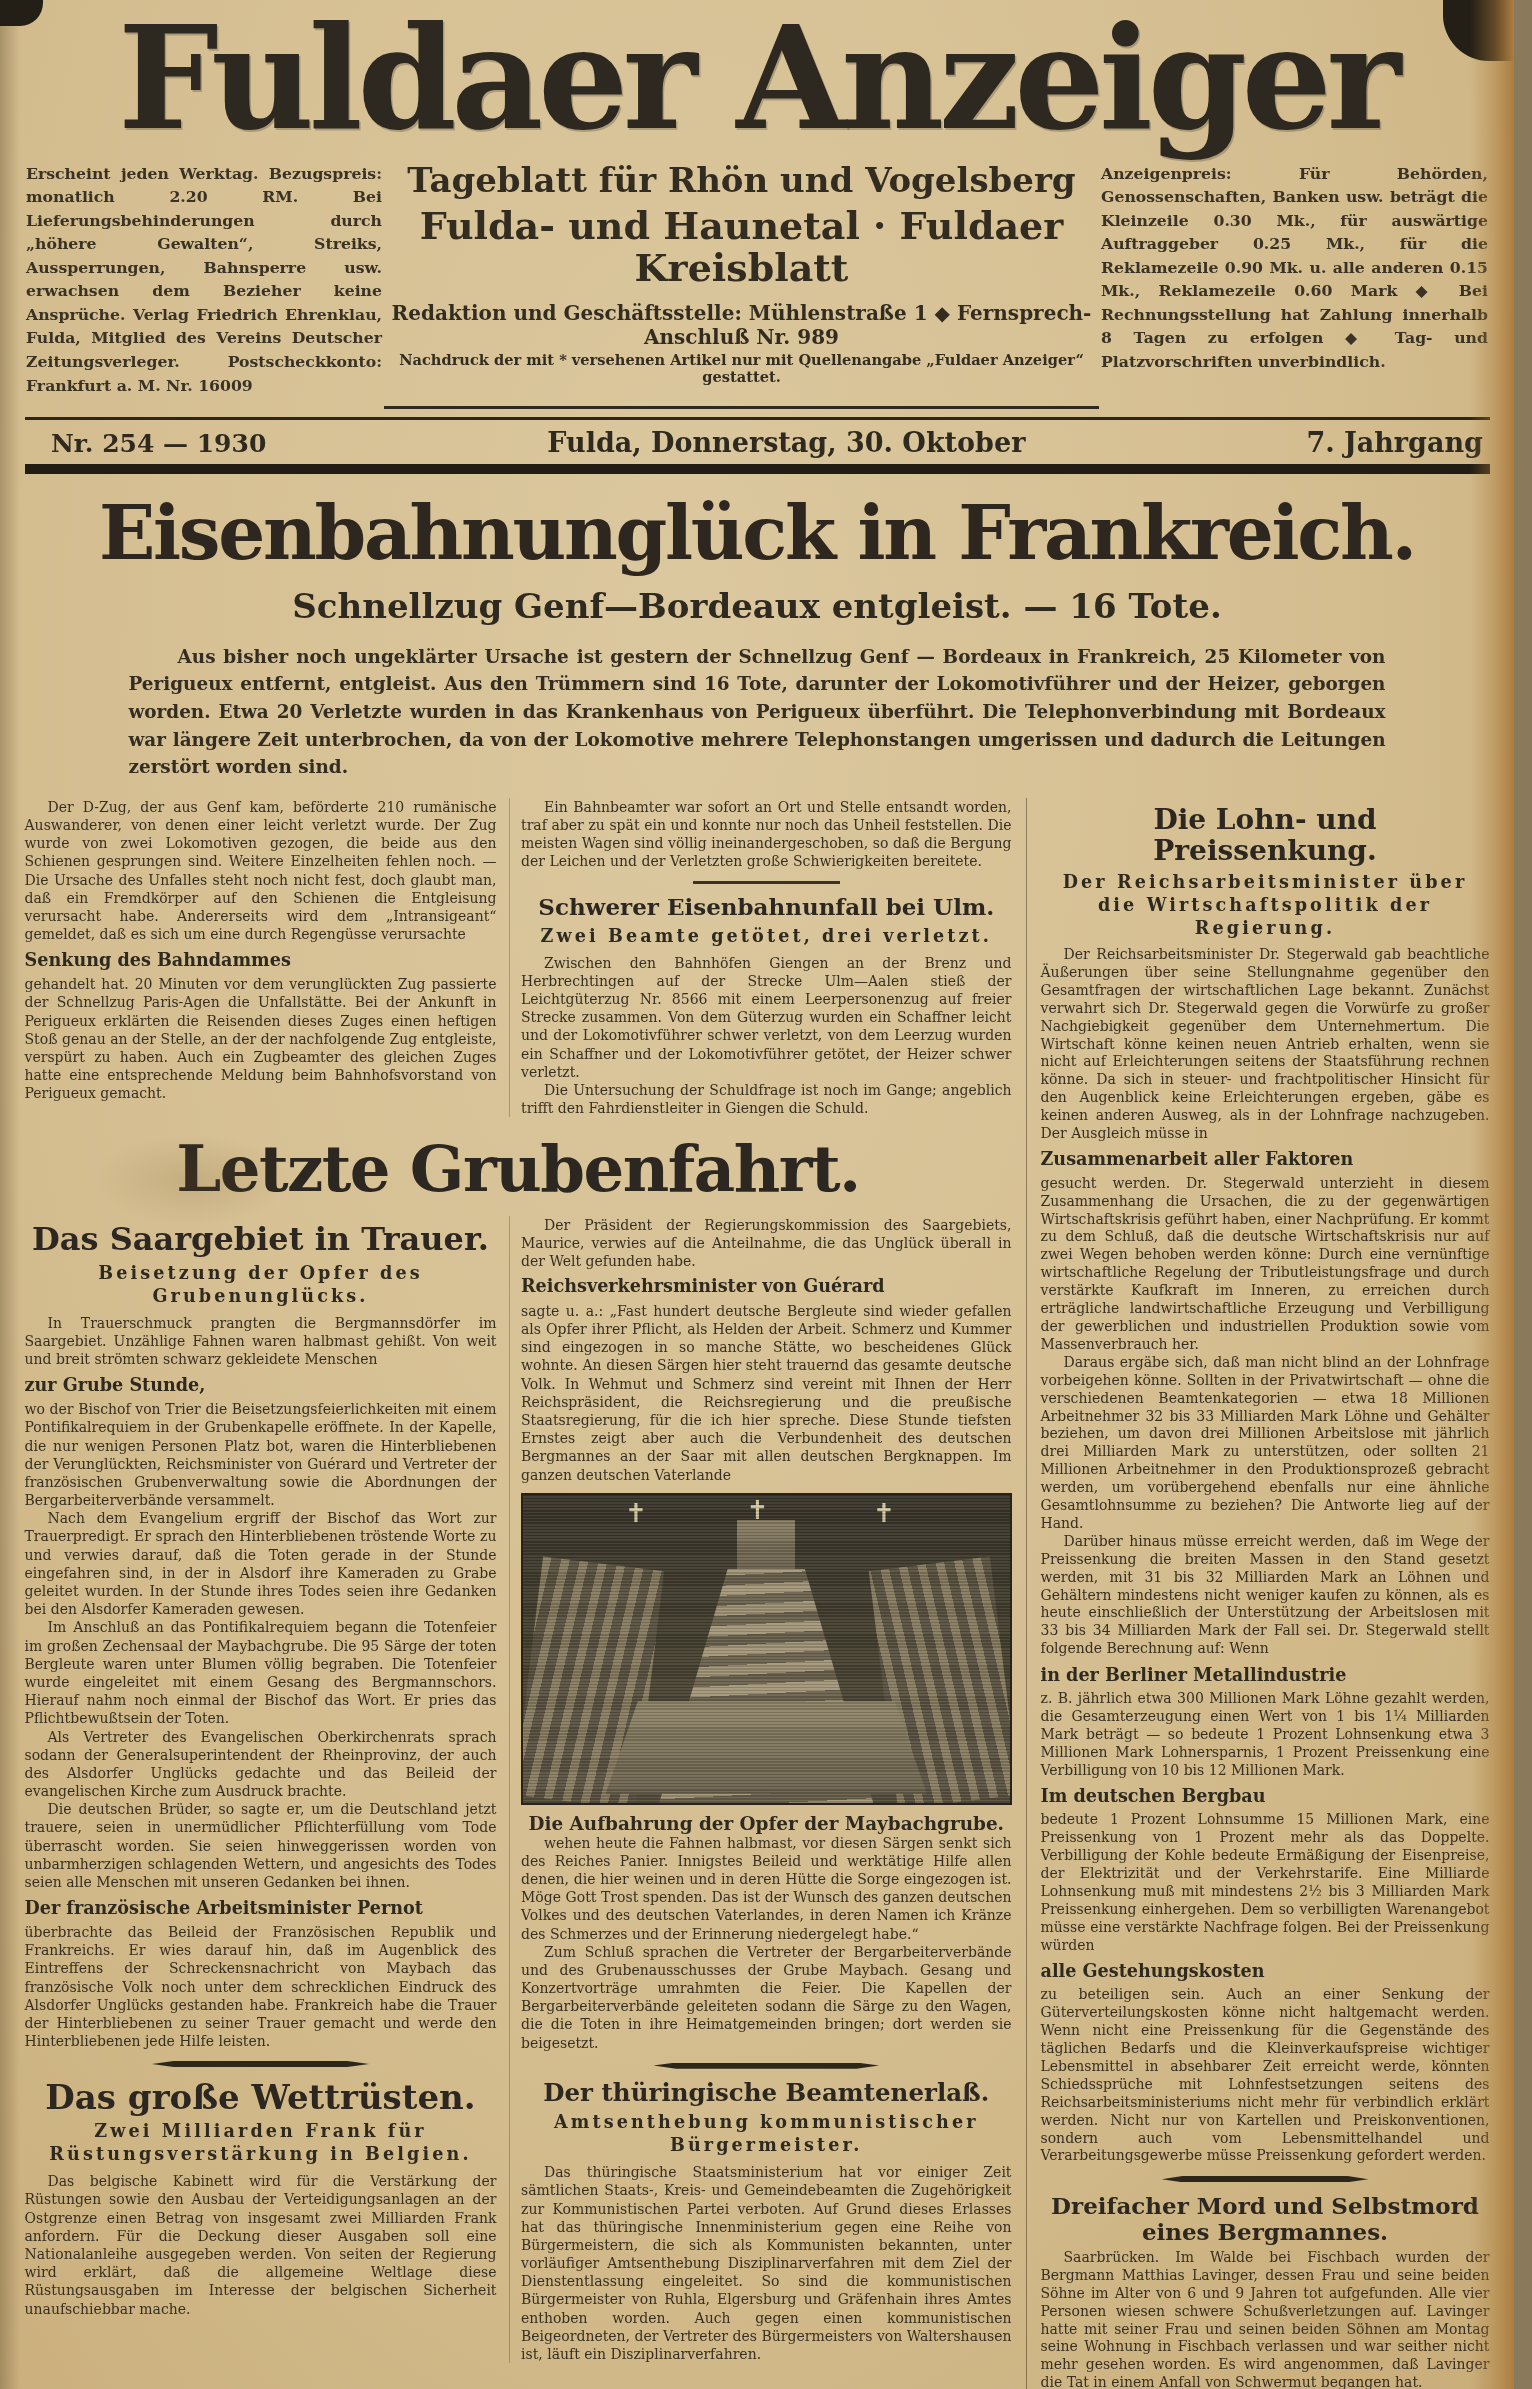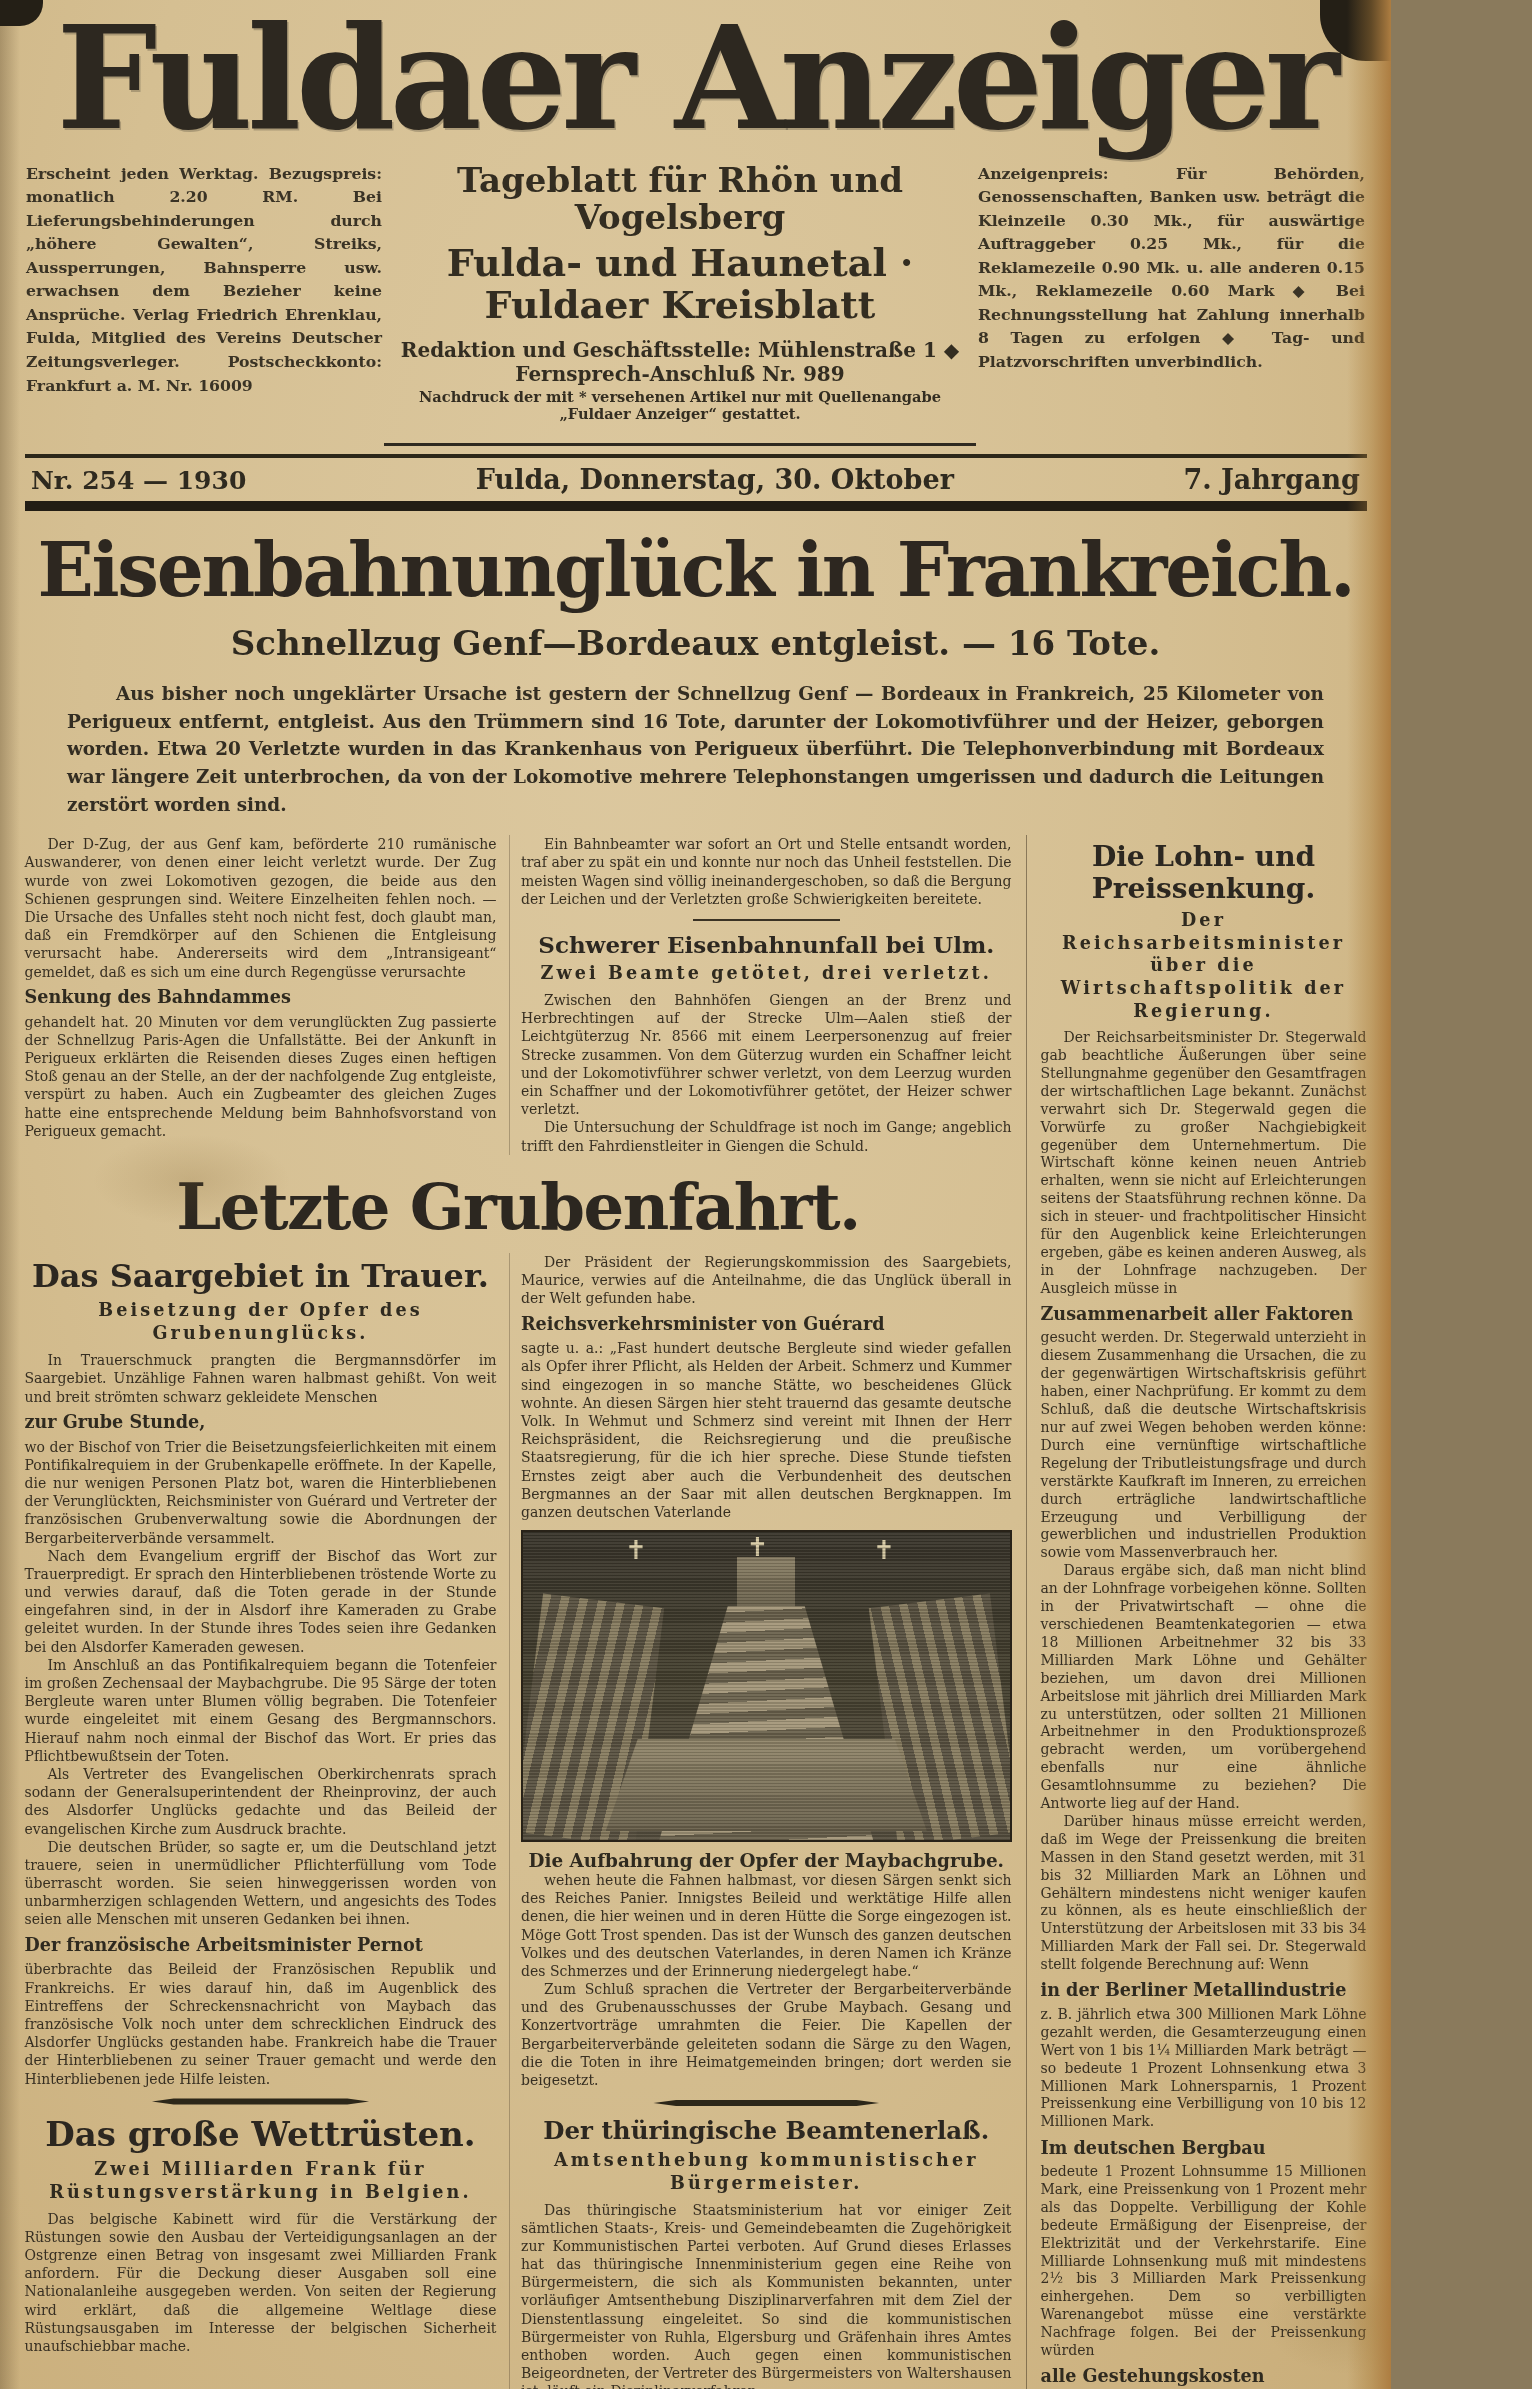--- a/index.html
+++ b/index.html
@@ -1,17 +1,17 @@
 <!DOCTYPE html>
 <html lang="de" style="font-size:12.3px"><head>
 <meta charset="utf-8">
 <style>
   html,body{margin:0;padding:0;background:#8a7a5c;}
   .page{
-    position:relative;width:1391px;height:2389px;overflow:hidden;
+    position:relative;width:1514px;height:2389px;overflow:hidden;
     background:radial-gradient(ellipse at 45% 28%, #dcc89f 0%, #d5bf92 50%, #c9ad79 100%);
     color:#352e22;font-family:"DejaVu Serif","Liberation Serif",serif;
   }
   .page::after{content:"";position:absolute;top:0;right:0;width:44px;height:100%;
     background:linear-gradient(90deg, rgba(170,124,58,0) 0%, rgba(170,124,58,.45) 55%, #b8judges 100%, #b08042 100%);
     background:linear-gradient(90deg, rgba(170,124,58,0) 0%, rgba(170,124,58,.45) 55%, #ad7d41 100%);
     pointer-events:none;}
   .page::before{content:"";position:absolute;top:0;left:0;width:20px;height:100%;
     background:linear-gradient(90deg, rgba(90,70,40,.35), rgba(90,70,40,0));pointer-events:none;}
   .corner{position:absolute;background:#241f16;}
@@ -27,21 +27,21 @@
   .hbox{font-size:15.7px;font-weight:bold;text-align:justify;line-height:1.5;color:#3a3325;}
   .hbox.left{width:356px;}
   .hbox.right{width:387px;}
   .hcenter{flex:1;text-align:center;color:#332d21;}
   .hc1{font-size:34px;font-weight:bold;line-height:1.1;}
   .hc2{font-size:38px;font-weight:bold;line-height:1.1;margin-top:6.1px;}
   .hc3{font-size:20px;font-weight:bold;margin-top:12.3px;}
   .hc4{font-size:14.6px;font-weight:bold;margin-top:2px;padding-bottom:21px;border-bottom:3.1px solid #2f2a20;display:inline-block;}
 
   .dateline-rule{height:3.8px;background:#2c2719;margin:7.7px 24.5px 0;}
-  .dateline{display:flex;justify-content:space-between;align-items:baseline;padding:6.1px 31px 4.6px;font-weight:bold;color:#2f2a1f;}
+  .dateline{display:flex;justify-content:space-between;align-items:baseline;padding:6.1px 31px 4.6px;font-weight:bold;color:#2f2a1f;margin-left:20px;}
   .dl-issue{font-size:25px;}
   .dl-date{font-size:27px;}
   .dl-vol{font-size:27px;}
   .thick-bar{height:10px;background:#221d14;margin:1.5px 24.5px 0;}
 
   .main-headline{margin:20px 7.7px 0;text-align:center;font-size:74px;line-height:1.08;font-weight:bold;
     letter-spacing:-2.3px;color:#2d2720;}
   .main-subhead{margin:12.3px 0 0;text-align:center;font-size:34px;font-weight:bold;color:#2f2a20;}
   .lead{width:1257px;margin:17px auto 0;font-size:18.4px;font-weight:bold;line-height:1.5;text-align:justify;text-indent:49px;color:#332d22;}
 

